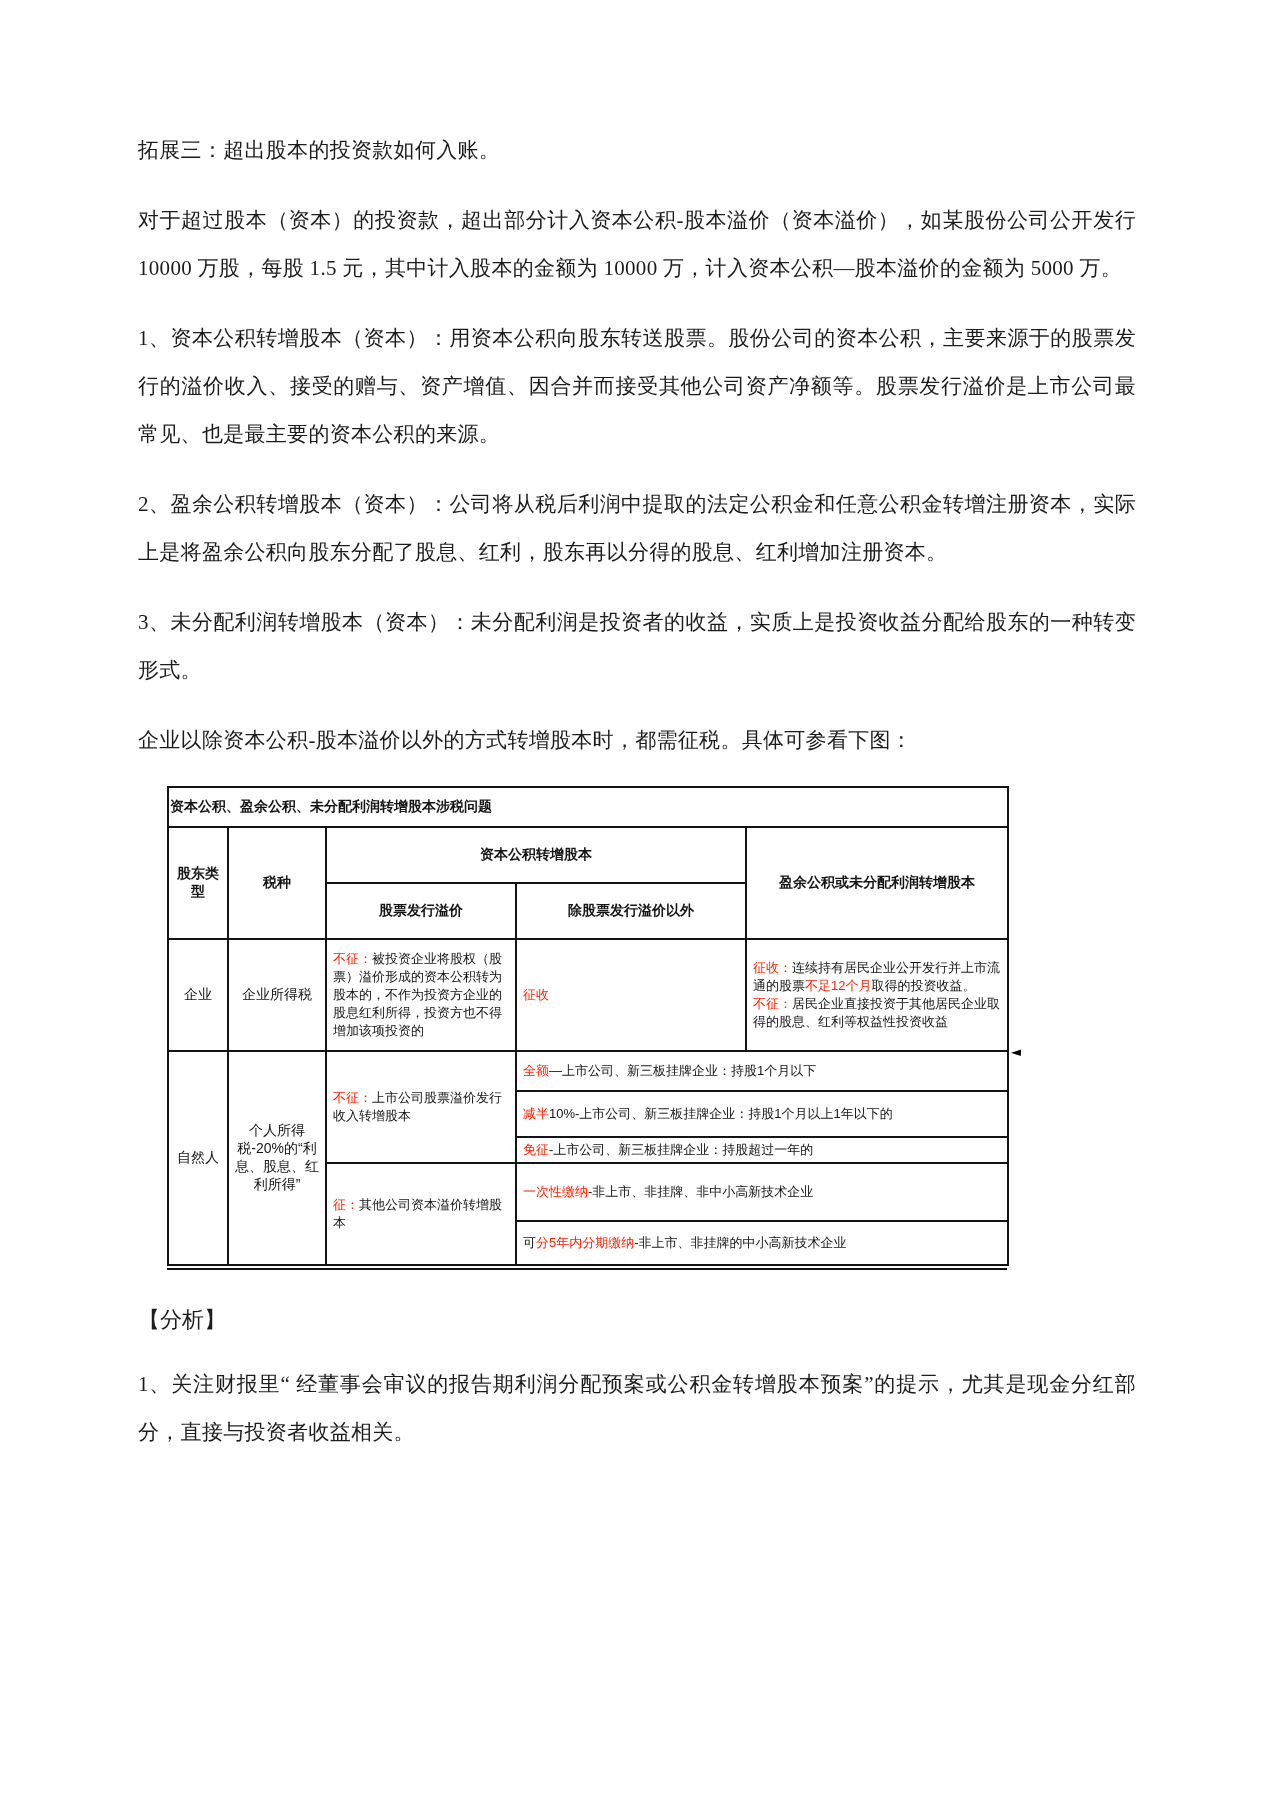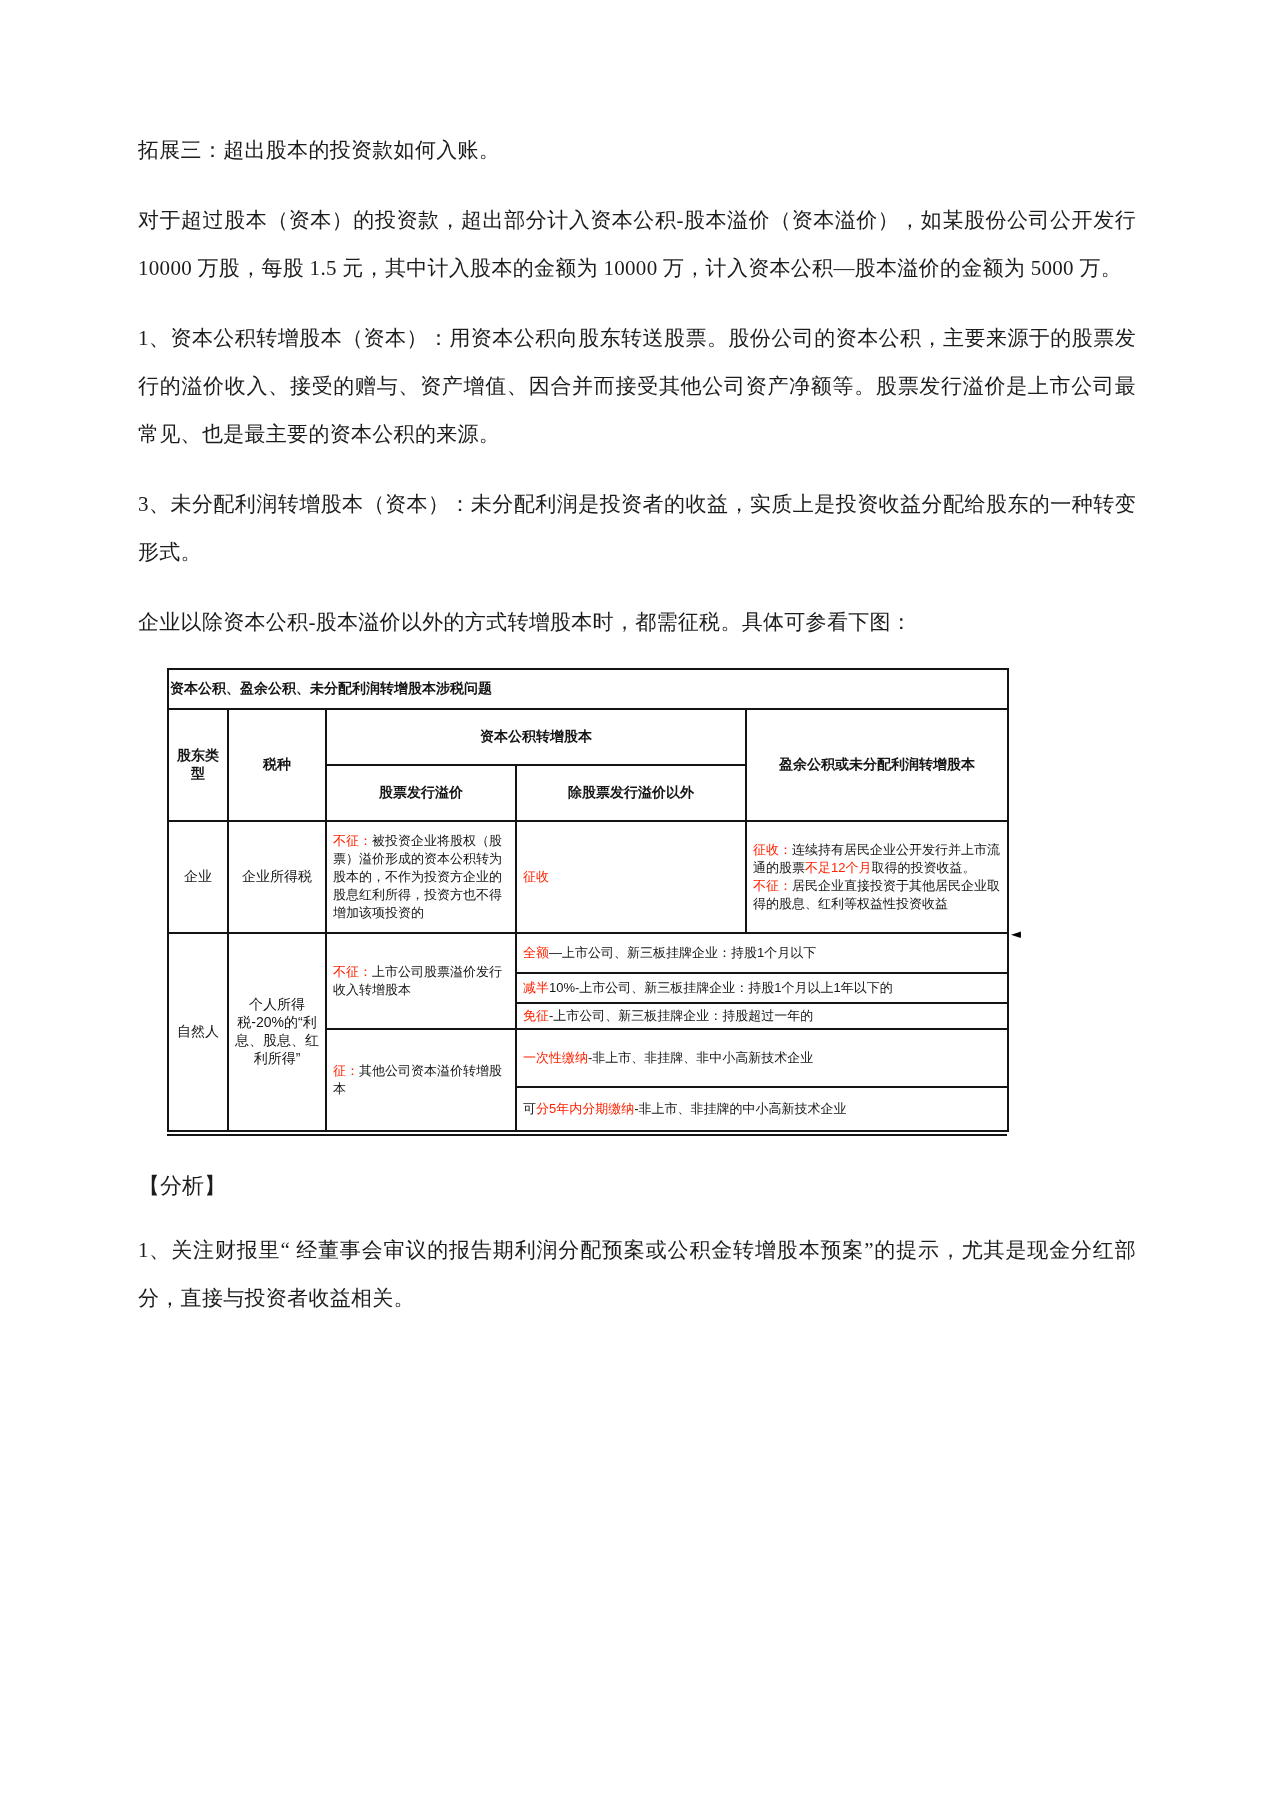--- a/index.html
+++ b/index.html
@@ -46,21 +46,21 @@
     vertical-align: middle;
   }
   td.hd { font-weight: bold; font-size: 14px; text-align: center; padding: 18px 4px; border-radius: 22px; }
   td.title-cell { font-weight: bold; font-size: 14px; text-align: left; height: 40px; }
   td.cc { font-size: 14px; text-align: center; padding: 2px 4px; }
   td.body-cell { font-size: 13px; line-height: 18px; text-align: left; padding: 3px 6px; font-weight: 500; }
   tr.r-grouphead td { height: 56px; }
   tr.r-subhead td { height: 48px; }
   tr.r-ent td { height: 112px; }
   tr.r-n1 td { height: 40px; }
-  tr.r-n2 td { height: 30px; }
+  tr.r-n2 td { height: 46px; }
   tr.r-n3 td { height: 26px; }
   tr.r-n4 td { height: 58px; }
   tr.r-n5 td { height: 44px; }
   .red { color: var(--red); }
   .table-underline {
     width: 840px; height: 2px;
     background: var(--border);
     margin-top: 2px;
   }
   .edge-arrow {
@@ -80,20 +80,21 @@
 </style>
 </head>
 <body>
 
 <div class="page">
   <div class="content">
 
     <p class="doc">拓展三：超出股本的投资款如何入账。</p>
     <p class="doc">对于超过股本（资本）的投资款，超出部分计入资本公积-股本溢价（资本溢价），如某股份公司公开发行 10000 万股，每股 1.5 元，其中计入股本的金额为 10000 万，计入资本公积—股本溢价的金额为 5000 万。</p>
     <p class="doc">1、资本公积转增股本（资本）：用资本公积向股东转送股票。股份公司的资本公积，主要来源于的股票发行的溢价收入、接受的赠与、资产增值、因合并而接受其他公司资产净额等。股票发行溢价是上市公司最常见、也是最主要的资本公积的来源。</p>
+    <p class="doc">2、盈余公积转增股本（资本）：公司将从税后利润中提取的法定公积金和任意公积金转增注册资本，实际上是将盈余公积向股东分配了股息、红利，股东再以分得的股息、红利增加注册资本。</p>
     <p class="doc">3、未分配利润转增股本（资本）：未分配利润是投资者的收益，实质上是投资收益分配给股东的一种转变形式。</p>
     <p class="doc">企业以除资本公积-股本溢价以外的方式转增股本时，都需征税。具体可参看下图：</p>
 
     <div class="table-wrap">
       <table class="tax">
         <colgroup>
           <col style="width:60px">
             <col style="width:98px">
             <col style="width:190px">
             <col style="width:230px">

